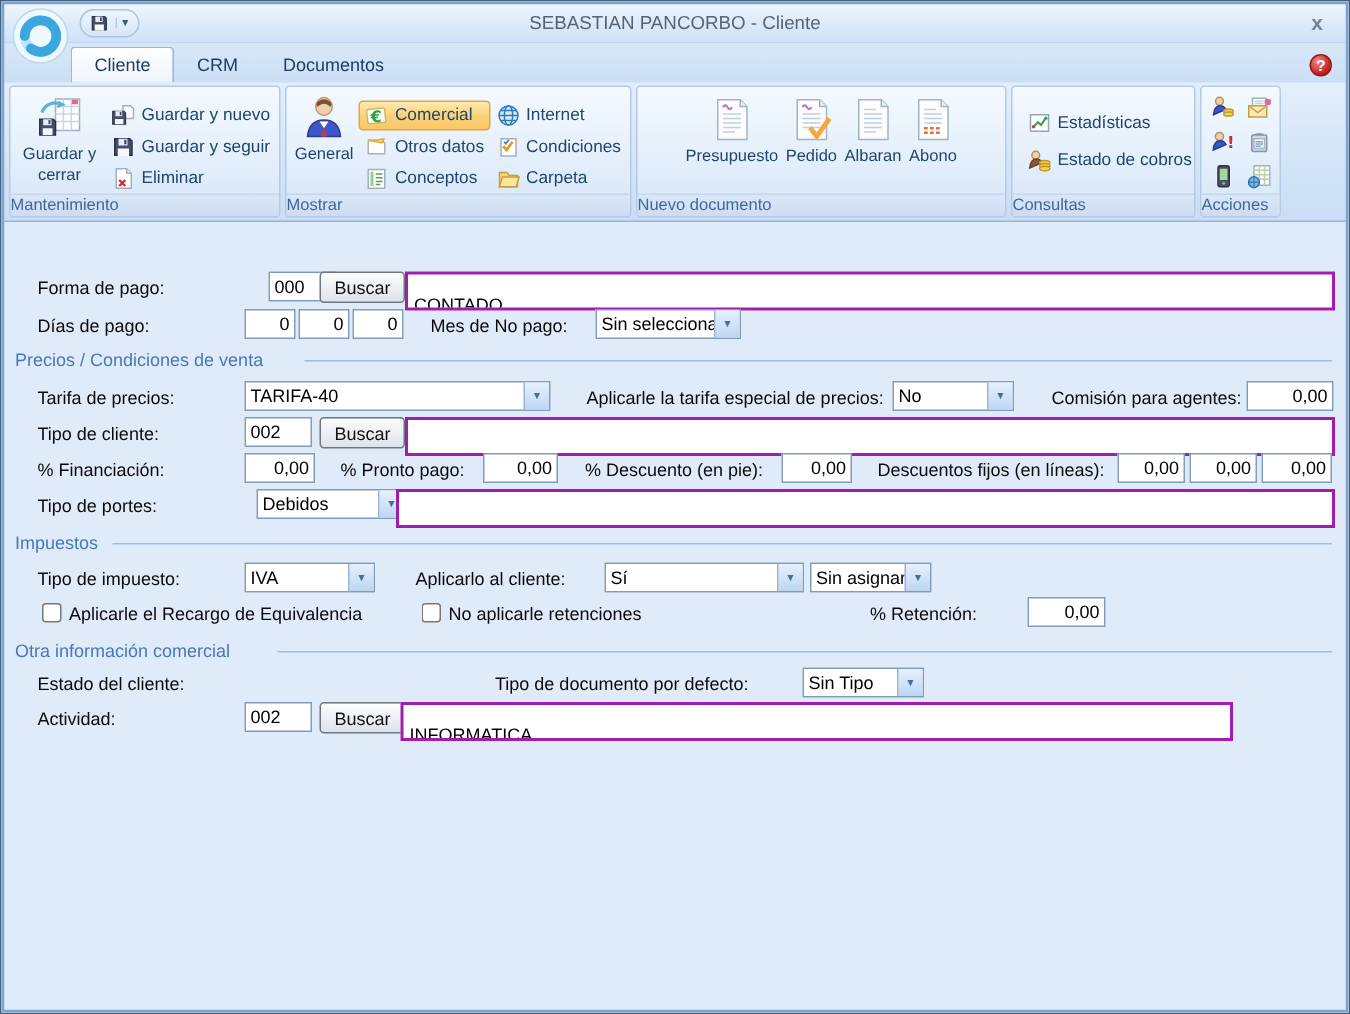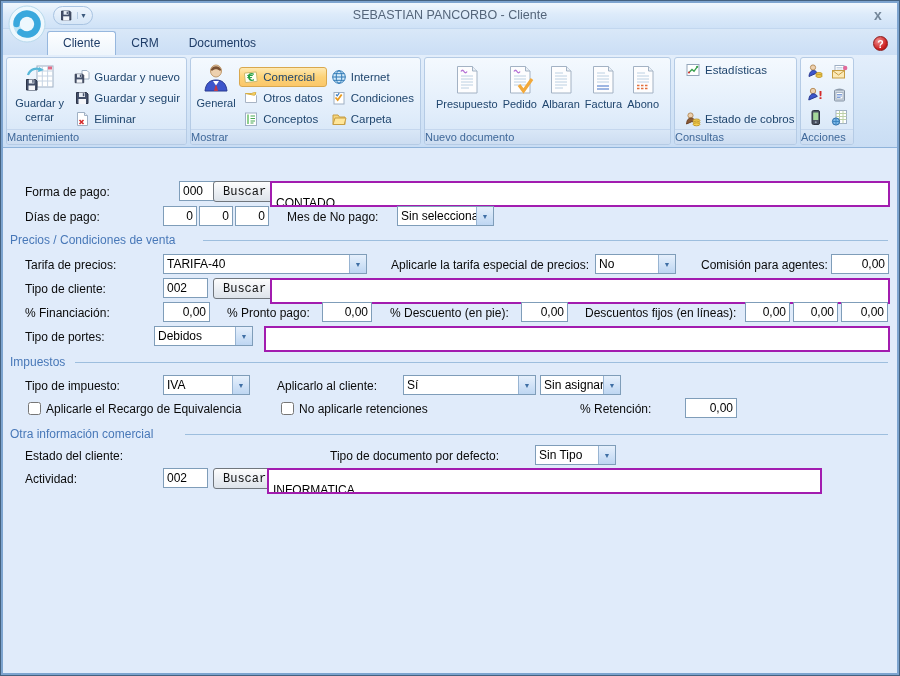--- a/index.html
+++ b/index.html
@@ -43,42 +43,42 @@
   .rsmall { display:flex; align-items:center; gap:4px; font-size:11.5px; color:#20466e; height:20px;
             padding:1px 3px; white-space:nowrap; cursor:pointer; border-radius:3px; border:1px solid transparent; }
   .rsmall.selected { background:linear-gradient(#fee9b2,#fcd277 50%,#fbc769); border:1px solid #d9a84e; }
   .rcol { display:flex; flex-direction:column; justify-content:flex-end; gap:1px; }
   .g-mantenimiento { width:181px; }
   .g-mostrar { width:231px; }
   .g-nuevo { width:247px; }
   .g-nuevo .rgroup-body { justify-content:center; gap:1px; }
   .g-nuevo .rbig { font-size:11px; justify-content:flex-start; padding-top:4px; }
   .g-consultas { width:123px; }
-  .g-consultas .rgroup-body { flex-direction:column; justify-content:space-between; gap:5px; padding-left:6px; }
+  .g-consultas .rgroup-body { flex-direction:column; justify-content:center; gap:5px; padding-left:6px; }
   .g-acciones { width:54px; }
   .g-acciones .rgroup-body { display:grid; grid-template-columns:repeat(2,24px); grid-auto-rows:23px;
                              justify-content:center; align-content:center; }
   .icon-btn { display:flex; align-items:center; justify-content:center; cursor:pointer; border-radius:2px; }
   .i32 { width:32px; height:32px; }
   .i16 { width:16px; height:16px; flex:0 0 16px; }
   .i17 { width:17px; height:17px; }
 
   
   .content { flex:1; position:relative; background:#e0ebfa; font-size:12px; }
   .lbl { position:absolute; height:20px; line-height:20px; color:#0a0a0a; white-space:nowrap; }
   .sect { position:absolute; height:16px; line-height:16px; color:#4878b8; white-space:nowrap; }
   .sect-line { position:absolute; height:1px; background:#9dbede; }
   .inp { position:absolute; height:20px; border:1px solid #7f9db9; background:#fff; font-size:12px;
          padding:0 3px; font-family:"Liberation Sans", sans-serif; color:#000; }
   .num { text-align:right; }
   .fld-ro { position:absolute; height:20px; line-height:18px; border:2px solid #a21caf; background:#fff;
             padding:11px 4px; overflow:hidden; white-space:nowrap;text-decoration:underline; }
   .btn-buscar { position:absolute; height:21px; border:1px solid #70767d; border-radius:3px; font-size:12px;
                 background:linear-gradient(#fdfdfd,#eef1f5 45%,#dde3ea); padding:0 9px; cursor:pointer;
-                font-family:Liberation Mono, monospace; color:#111; }
+                font-family:Liberation Sans, sans-serif; color:#111; }
   .sel { position:absolute; height:20px; border:1px solid #7f9db9; background:#fff; display:flex; cursor:pointer; }
   .sel-txt { flex:1; padding:2px 3px 0; font-size:12px; overflow:hidden; white-space:nowrap; }
   .sel-arrow { width:17px; flex:0 0 17px; border-left:1px solid #98b4d2;
                background:linear-gradient(#e6f0fc,#bed6f2); display:flex; align-items:center; justify-content:center; }
   .sel-arrow::after { content:"▼"; font-size:7px; color:#3f6fa5; }
   .chk { position:absolute; width:13px; height:13px; accent-color:#3f6fa5; }
 </style>
 </head>
 <body>
 
@@ -261,29 +261,20 @@
             <path d="M21.5 2.5v4.5H26" fill="#e9eff6" stroke="#a3b2c4"></path>
             <path d="M10 9h8M10 12h12M10 15h12M10 18h12M10 21h12M10 24h8" stroke="#bcd0e2"></path>
           </svg>
           <span>Albaran</span>
         </div>
         <div class="rbig">
           <svg class="i32" viewBox="0 0 32 32">
             <path d="M6.5 2.5h15l4.5 4.5v22H6.5z" fill="#fdfdfe" stroke="#a3b2c4"></path>
             <path d="M21.5 2.5v4.5H26" fill="#e9eff6" stroke="#a3b2c4"></path>
             <path d="M10 9h8M10 12h12M10 15h12M10 18h12" stroke="#bcd0e2"></path>
-            <path d="M10 22h12M10 25h12" stroke="#7f9fd9" stroke-width="1.6"></path>
-          </svg>
-          <span>Factura</span>
-        </div>
-        <div class="rbig">
-          <svg class="i32" viewBox="0 0 32 32">
-            <path d="M6.5 2.5h15l4.5 4.5v22H6.5z" fill="#fdfdfe" stroke="#a3b2c4"></path>
-            <path d="M21.5 2.5v4.5H26" fill="#e9eff6" stroke="#a3b2c4"></path>
-            <path d="M10 9h8M10 12h12M10 15h12M10 18h12" stroke="#bcd0e2"></path>
             <path d="M10 21.5h12M10 24.5h12" stroke="#e2703c" stroke-dasharray="2.5 1.5" stroke-width="1.6"></path>
           </svg>
           <span>Abono</span>
         </div>
       </div>
       <div class="rgroup-label">Nuevo documento</div>
     </div>
 
     <div class="rgroup g-consultas">
       <div class="rgroup-body">
@@ -407,21 +398,21 @@
     <div class="lbl" style="left:224px;top:155px">% Pronto pago:</div>
     <input class="inp num" style="left: 319px; top: 154px; width: 50px;" value="0,00">
     <div class="lbl" style="left:387px;top:155px">% Descuento (en pie):</div>
     <input class="inp num" style="left: 518px; top: 154px; width: 47px;" value="0,00">
     <div class="lbl" style="left:582px;top:155px">Descuentos fijos (en líneas):</div>
     <input class="inp num" style="left: 742px; top: 154px; width: 45px;" value="0,00">
     <input class="inp num" style="left: 790px; top: 154px; width: 45px;" value="0,00">
     <input class="inp num" style="left: 838px; top: 154px; width: 47px;" value="0,00">
 
     <div class="lbl" style="left:22px;top:179px">Tipo de portes:</div>
-    <div class="sel" style="left:151px;top:178px;width:99px">
+    <div class="sel" style="left:168px;top:178px;width:99px">
       <span class="sel-txt">Debidos</span>
       <span class="sel-arrow"></span>
     </div>
     <div class="fld-ro" style="left:261px;top:178px;width:626px"></div>
 
     <div class="sect" style="left:7px;top:206px">Impuestos</div>
     <div class="sect-line" style="left:72px;top:214px;width:813px"></div>
 
     <div class="lbl" style="left:22px;top:228px">Tipo de impuesto:</div>
     <div class="sel" style="left:160px;top:227px;width:87px">

